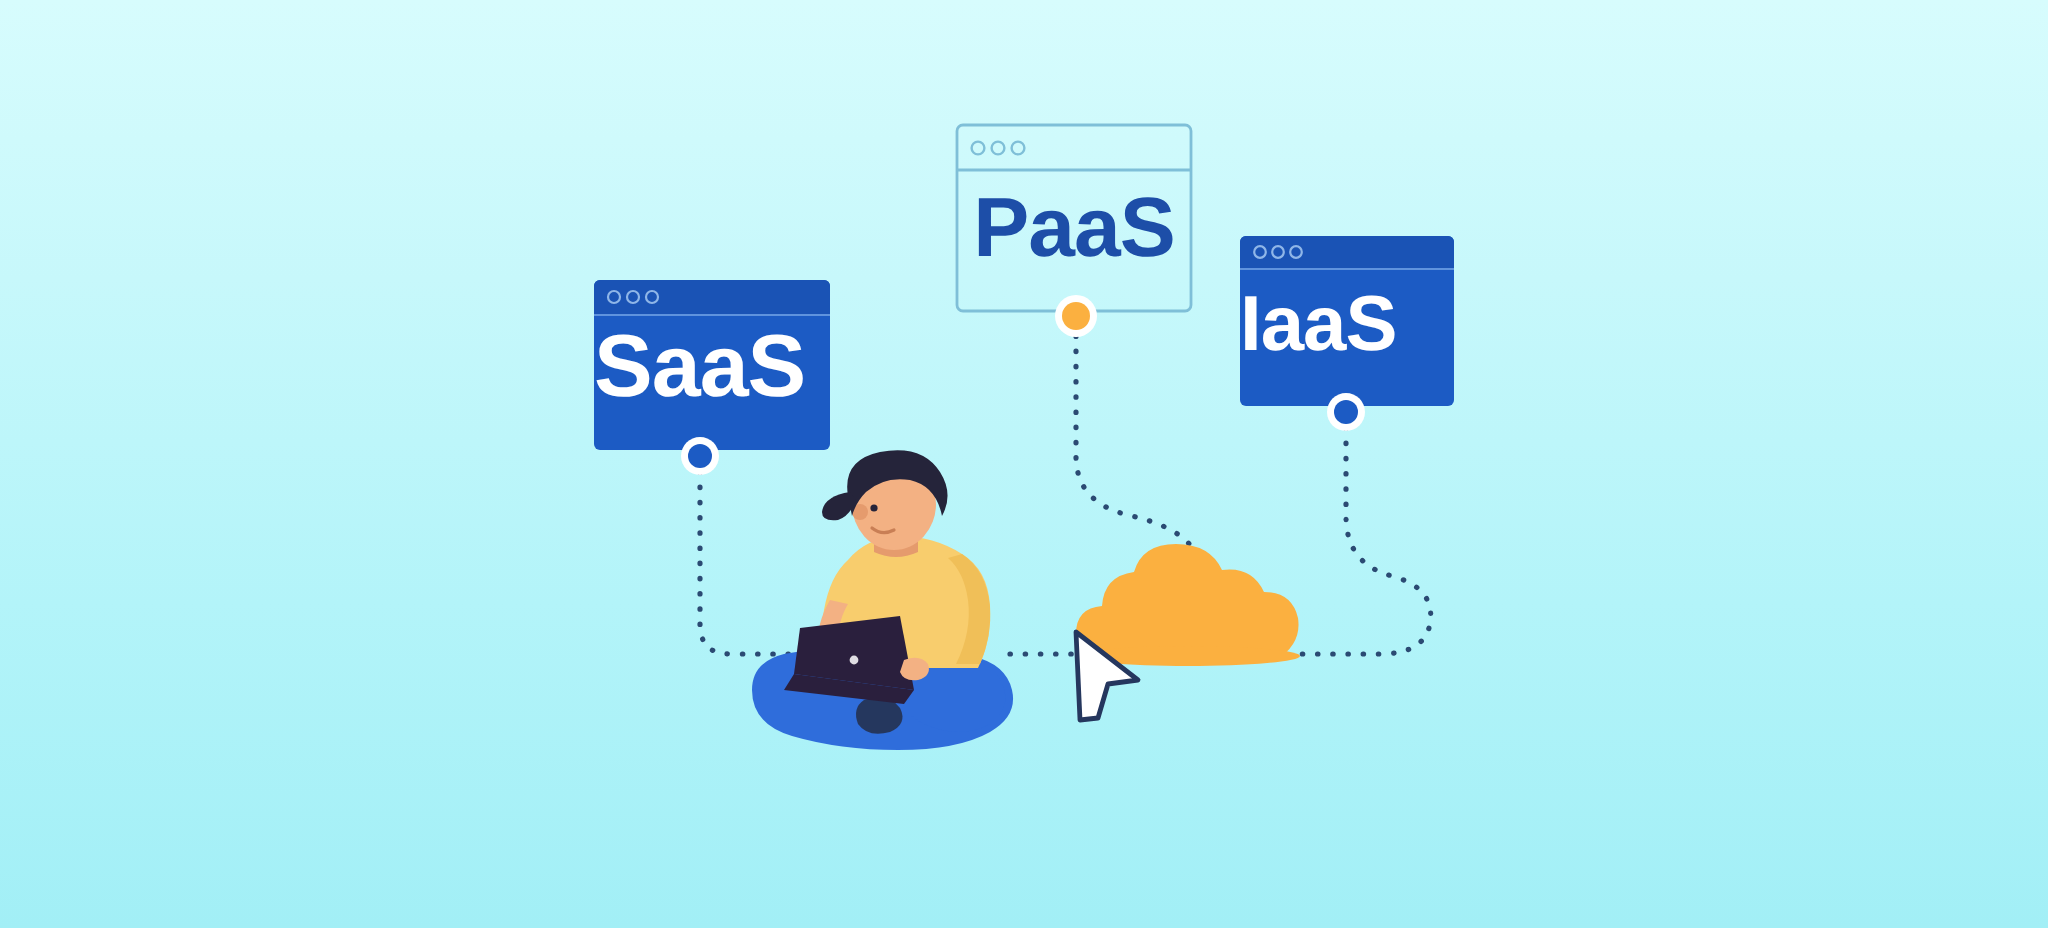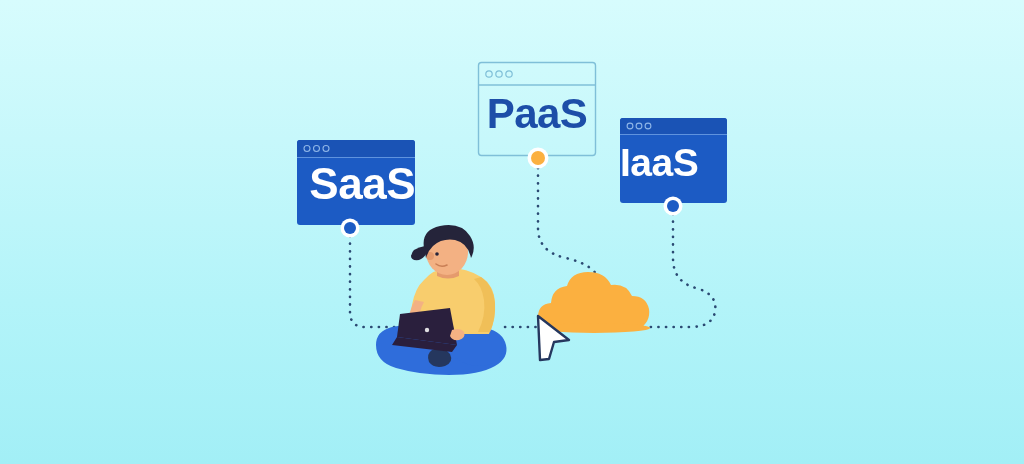--- a/index.html
+++ b/index.html
@@ -27,21 +27,21 @@
     font-weight: bold;
     letter-spacing: -0.5px;
     white-space: nowrap;
     user-select: none;
     line-height: 1;
   }
   #saas-label {
     left: 297px;
     top: 162px;
     width: 118px;
-    text-align: right;
+    text-align: left;
     font-size: 44px;
     color: #ffffff;
   }
   #paas-label {
     left: 478px;
     top: 93px;
     width: 118px;
     text-align: center;
     font-size: 42px;
     color: #1d4ea8;

